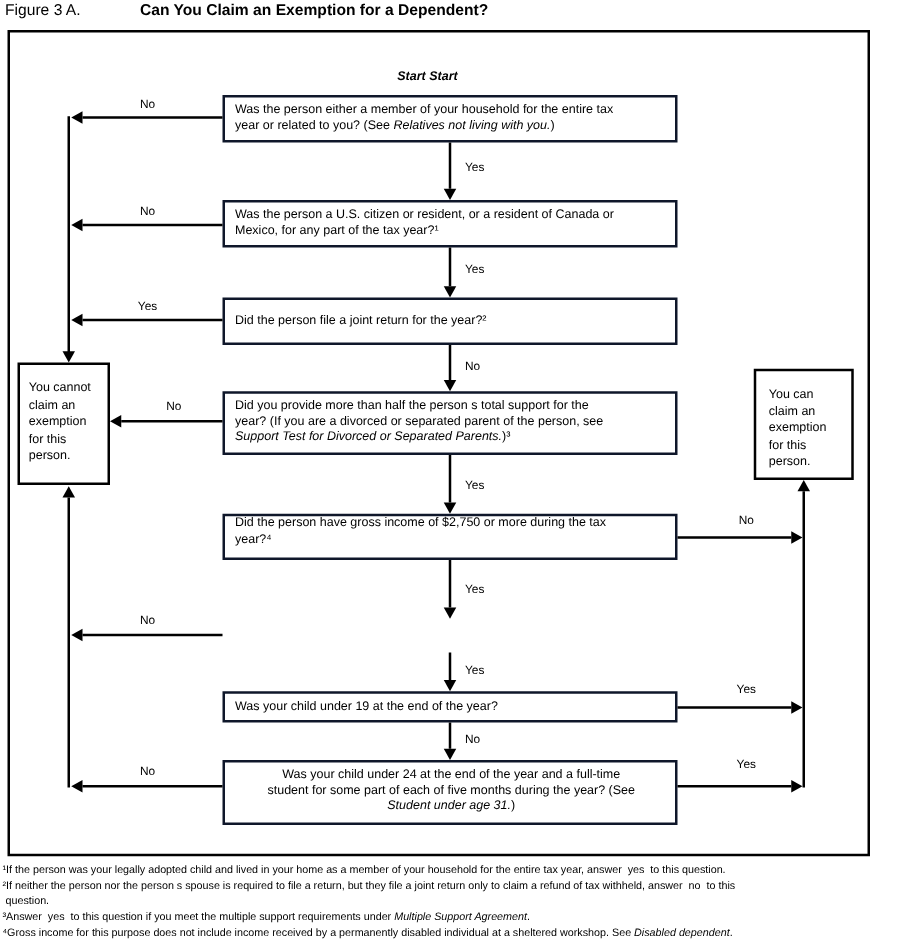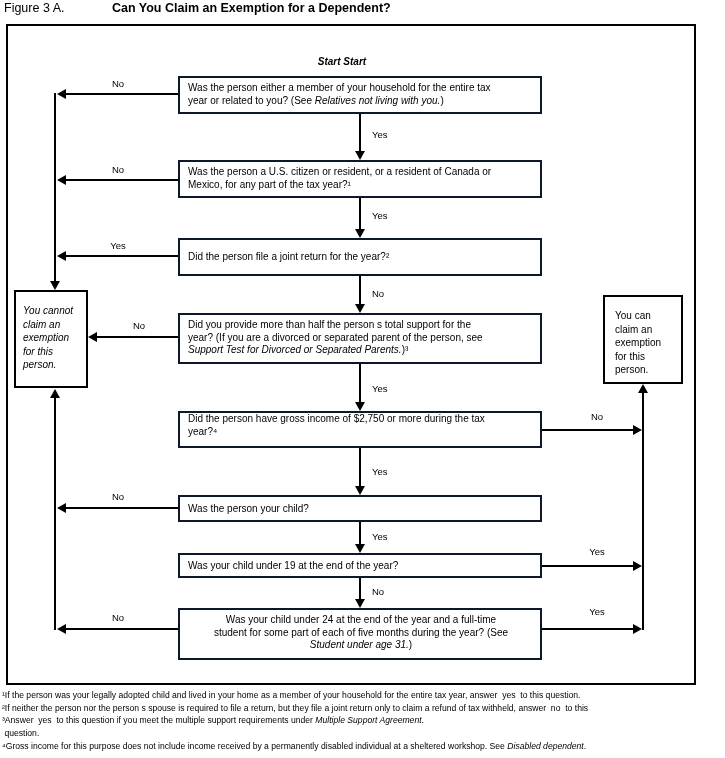--- a/index.html
+++ b/index.html
@@ -17,21 +17,21 @@
   #q1{top:76px;height:38px;}
   #q2{top:160px;height:38px;}
   #q3{top:238px;height:38px;padding-top:11px;}
   #q4{top:313px;height:51px;}
   #q5{top:411px;height:37px;padding-top:0;}
   #q6{top:495px;height:27px;padding-top:6px;}
   #q7{top:553px;height:25px;padding-top:5px;}
   #q8{top:608px;height:52px;text-align:center;}
   .outcome{position:absolute;border:2px solid #000;background:#fff;box-sizing:border-box;
            font-size:10px;line-height:13.5px;white-space:pre-wrap;}
-  #out-cannot{left:14px;top:290px;width:74px;height:98px;padding:12px 2px 0 7px;font-style:italic;}
+  #out-cannot{left:14px;top:290px;width:74px;height:98px;padding:12px 2px 0 7px;}
   #out-can{left:603px;top:295px;width:80px;height:89px;padding:12px 2px 0 10px;}
   .line{position:absolute;background:#000;}
   .ah{position:absolute;width:0;height:0;}
   .ah-down{border-left:5px solid transparent;border-right:5px solid transparent;border-top:9px solid #000;}
   .ah-up{border-left:5px solid transparent;border-right:5px solid transparent;border-bottom:9px solid #000;}
   .ah-left{border-top:5px solid transparent;border-bottom:5px solid transparent;border-right:9px solid #000;}
   .ah-right{border-top:5px solid transparent;border-bottom:5px solid transparent;border-left:9px solid #000;}
   .lbl{position:absolute;font-size:9.5px;}
   .lblc{width:42px;text-align:center;}
   .fns{position:absolute;left:2px;top:689px;width:721px;font-size:8.6px;line-height:12.7px;}
@@ -51,21 +51,20 @@
   <div class="qbox" id="q1"><span>Was the person either a member of your household for the entire tax
 year or related to you? (See </span><span class="it">Relatives not living with you.</span><span>)</span></div>
   <div class="qbox" id="q2"><span>Was the person a U.S. citizen or resident, or a resident of Canada or
 Mexico, for any part of the tax year?¹</span></div>
   <div class="qbox" id="q3"><span>Did the person file a joint return for the year?²</span></div>
   <div class="qbox" id="q4"><span>Did you provide more than half the person s total support for the
 year? (If you are a divorced or separated parent of the person, see
 </span><span class="it">Support Test for Divorced or Separated Parents.</span><span>)³</span></div>
   <div class="qbox" id="q5"><span>Did the person have gross income of $2,750 or more during the tax
 year?⁴</span></div>
-  <div class="qbox" id="q6"><span>Was the person your child?</span></div>
   <div class="qbox" id="q7"><span>Was your child under 19 at the end of the year?</span></div>
   <div class="qbox" id="q8"><span>Was your child under 24 at the end of the year and a full-time
 student for some part of each of five months during the year? (See
 </span><span class="it">Student under age 31.</span><span>)</span></div>
 
   <div class="outcome" id="out-cannot">You cannot
 claim an
 exemption
 for this
 person.</div>
@@ -134,18 +133,18 @@
   <div class="lbl lblc" style="left:97px;top:491px;">No</div>
   <div class="lbl lblc" style="left:97px;top:612px;">No</div>
 
   <div class="lbl lblc" style="left:576px;top:411px;">No</div>
   <div class="lbl lblc" style="left:576px;top:546px;">Yes</div>
   <div class="lbl lblc" style="left:576px;top:606px;">Yes</div>
 
   <div class="fns">
     <div class="fn"><span>¹If the person was your legally adopted child and lived in your home as a member of your household for the entire tax year, answer  yes  to this question.</span></div>
     <div class="fn"><span>²If neither the person nor the person s spouse is required to file a return, but they file a joint return only to claim a refund of tax withheld, answer  no  to this</span></div>
+    <div class="fn"><span> question.</span></div>
     <div class="fn"><span>³Answer  yes  to this question if you meet the multiple support requirements under </span><span class="it">Multiple Support Agreement</span><span>.</span></div>
-    <div class="fn"><span> question.</span></div>
     <div class="fn"><span>⁴Gross income for this purpose does not include income received by a permanently disabled individual at a sheltered workshop. See </span><span class="it">Disabled dependent</span><span>.</span></div>
   </div>
 
 </div>
 
 </body></html>

